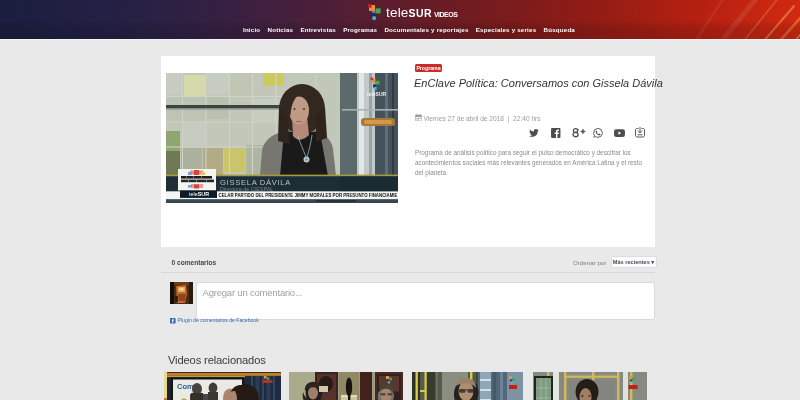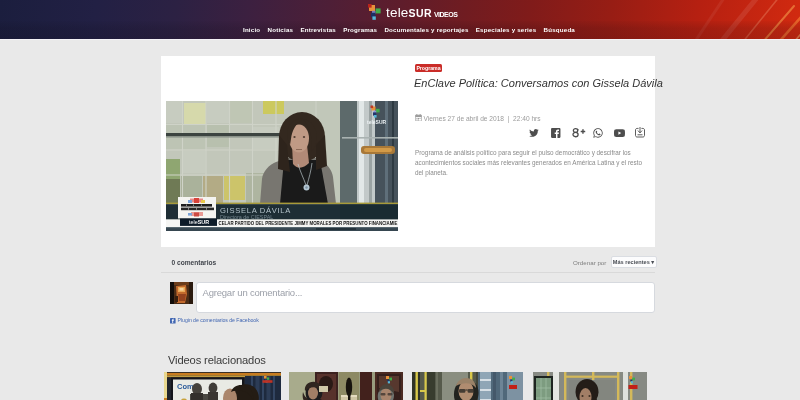--- a/index.html
+++ b/index.html
@@ -21,42 +21,42 @@
   .logotxt .t2 { font-size:10.5px; font-weight:bold; letter-spacing:0.4px; }
   .logotxt .t3 { font-size:7px; font-weight:bold; letter-spacing:-0.5px; margin-left:2px; }
   .lmark { position:absolute; left:368px; top:4px; }
   nav { position:absolute; left:9px; top:26px; width:800px; text-align:center;
     font-size:6.2px; font-weight:bold; color:#fff; letter-spacing:0.2px; }
   nav span { margin:0 3.6px; }
   .hdrline { position:absolute; left:0; top:38.6px; width:800px; height:1.6px; background:#f4f2f6; }
 
   
   .card { position:absolute; left:161px; top:55.7px; width:494px; height:191px; background:#fff; }
-  .thumb { position:absolute; left:5px; top:45px; width:232px; height:130px; }
+  .thumb { position:absolute; left:5px; top:17px; width:232px; height:130px; }
   .badge { position:absolute; left:254px; top:8.3px; width:27px; height:8px;
     background:#ca2c28; border-radius:1.5px; color:#fff; font-size:5.2px; font-weight:bold;
     text-align:center; line-height:8.2px; }
   .title { position:absolute; left:253px; top:16px; width:260px;
     font-size:11px; line-height:22.3px; color:#333; font-weight:normal;font-style:italic; }
   .dateline { position:absolute; left:254px; top:58.2px; color:#9b9b9b; font-size:6.6px; }
   .dateline svg { vertical-align:-1px; margin-right:1.5px; }
   .para { position:absolute; left:254px; top:92.3px; width:250px;
     font-size:6.35px; line-height:10.1px; color:#8b8b8b; }
   .icons { position:absolute; left:0; top:0; }
   .ic { position:absolute; color:#4e4e4e; }
 
   
   .c0 { position:absolute; left:171.5px; top:259px; font-size:6.6px; font-weight:bold; color:#41454c; }
   .ord { position:absolute; left:573px; top:259px; font-size:6.2px; color:#7e7e7e; }
   .ordbtn { position:absolute; left:610.5px; top:256.3px; width:46px; height:12.2px;
     background:#fcfcfd; border:1px solid #dadde2; border-radius:2px; white-space:nowrap;
     font-size:5.6px; font-weight:bold; color:#4b4f56; text-align:center; line-height:10.2px; }
   .csep { position:absolute; left:161px; top:271.5px; width:494px; height:1px; background:#d9d9d9; }
   .avatar { position:absolute; left:169.5px; top:282px; width:23px; height:22px; overflow:hidden; }
-  .cinput { position:absolute; left:195.5px; top:282px; width:459.5px; height:31px;
+  .cinput { position:absolute; left:195.5px; top:282px; width:459.5px; height:38px;
     background:#fff; border:1px solid #d6d9de; border-radius:3px;
     font-size:9.5px; letter-spacing:-0.2px; color:#9b9fa8; line-height:20px; padding-left:6px; }
   .fbp { position:absolute; left:170px; top:317px; font-size:5.2px; letter-spacing:-0.05px; color:#4267b2; }
   .fbp svg { vertical-align:-1.5px; margin-right:2px; }
 
   
   .relh { position:absolute; left:168px; top:354px; font-size:11.2px; letter-spacing:-0.15px; color:#3a3a3a; font-weight:normal; }
   .rt { position:absolute; top:372px; overflow:hidden; height:28px; }
   .rt1 { left:164px; width:117px; }
   .rt2 { left:289px; width:114px; }

